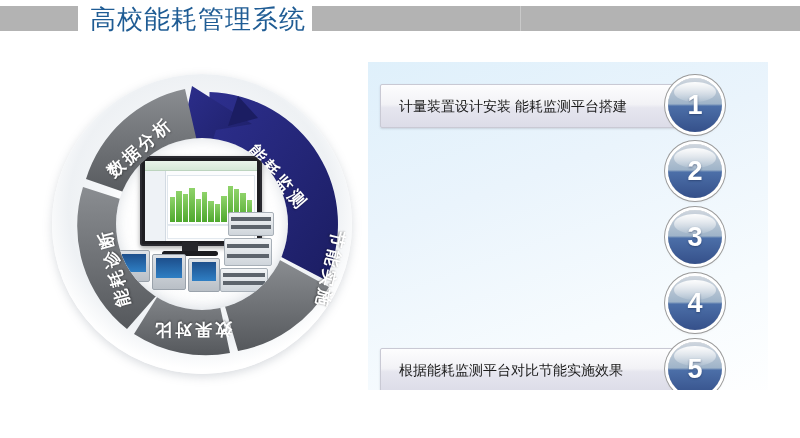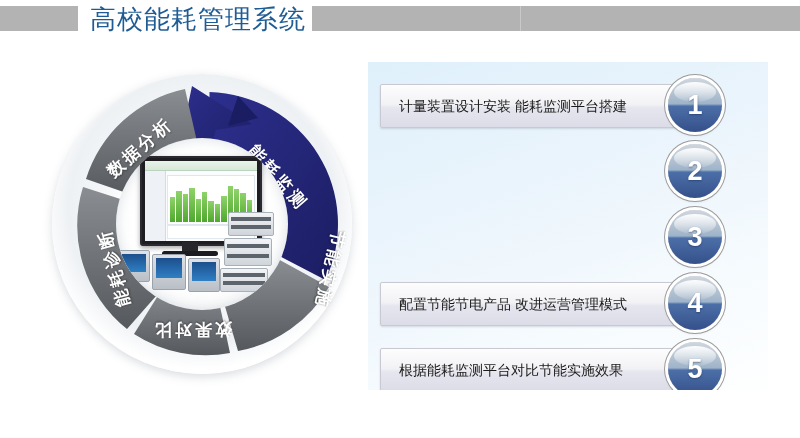--- a/index.html
+++ b/index.html
@@ -205,23 +205,20 @@
     </div>
 
     <div class="badge" style="left:300px;top:82px;">
       <span>2</span>
     </div>
 
     <div class="badge" style="left:300px;top:148px;">
       <span>3</span>
     </div>
 
-    <div class="row" style="top:220px;">
-      <div class="row-txt">配置节能节电产品 改进运营管理模式</div>
-    </div>
     <div class="badge" style="left:300px;top:214px;">
       <span>4</span>
     </div>
 
     <div class="row" style="top:286px;">
       <div class="row-txt">根据能耗监测平台对比节能实施效果</div>
     </div>
     <div class="badge" style="left:300px;top:280px;">
       <span>5</span>
     </div>

